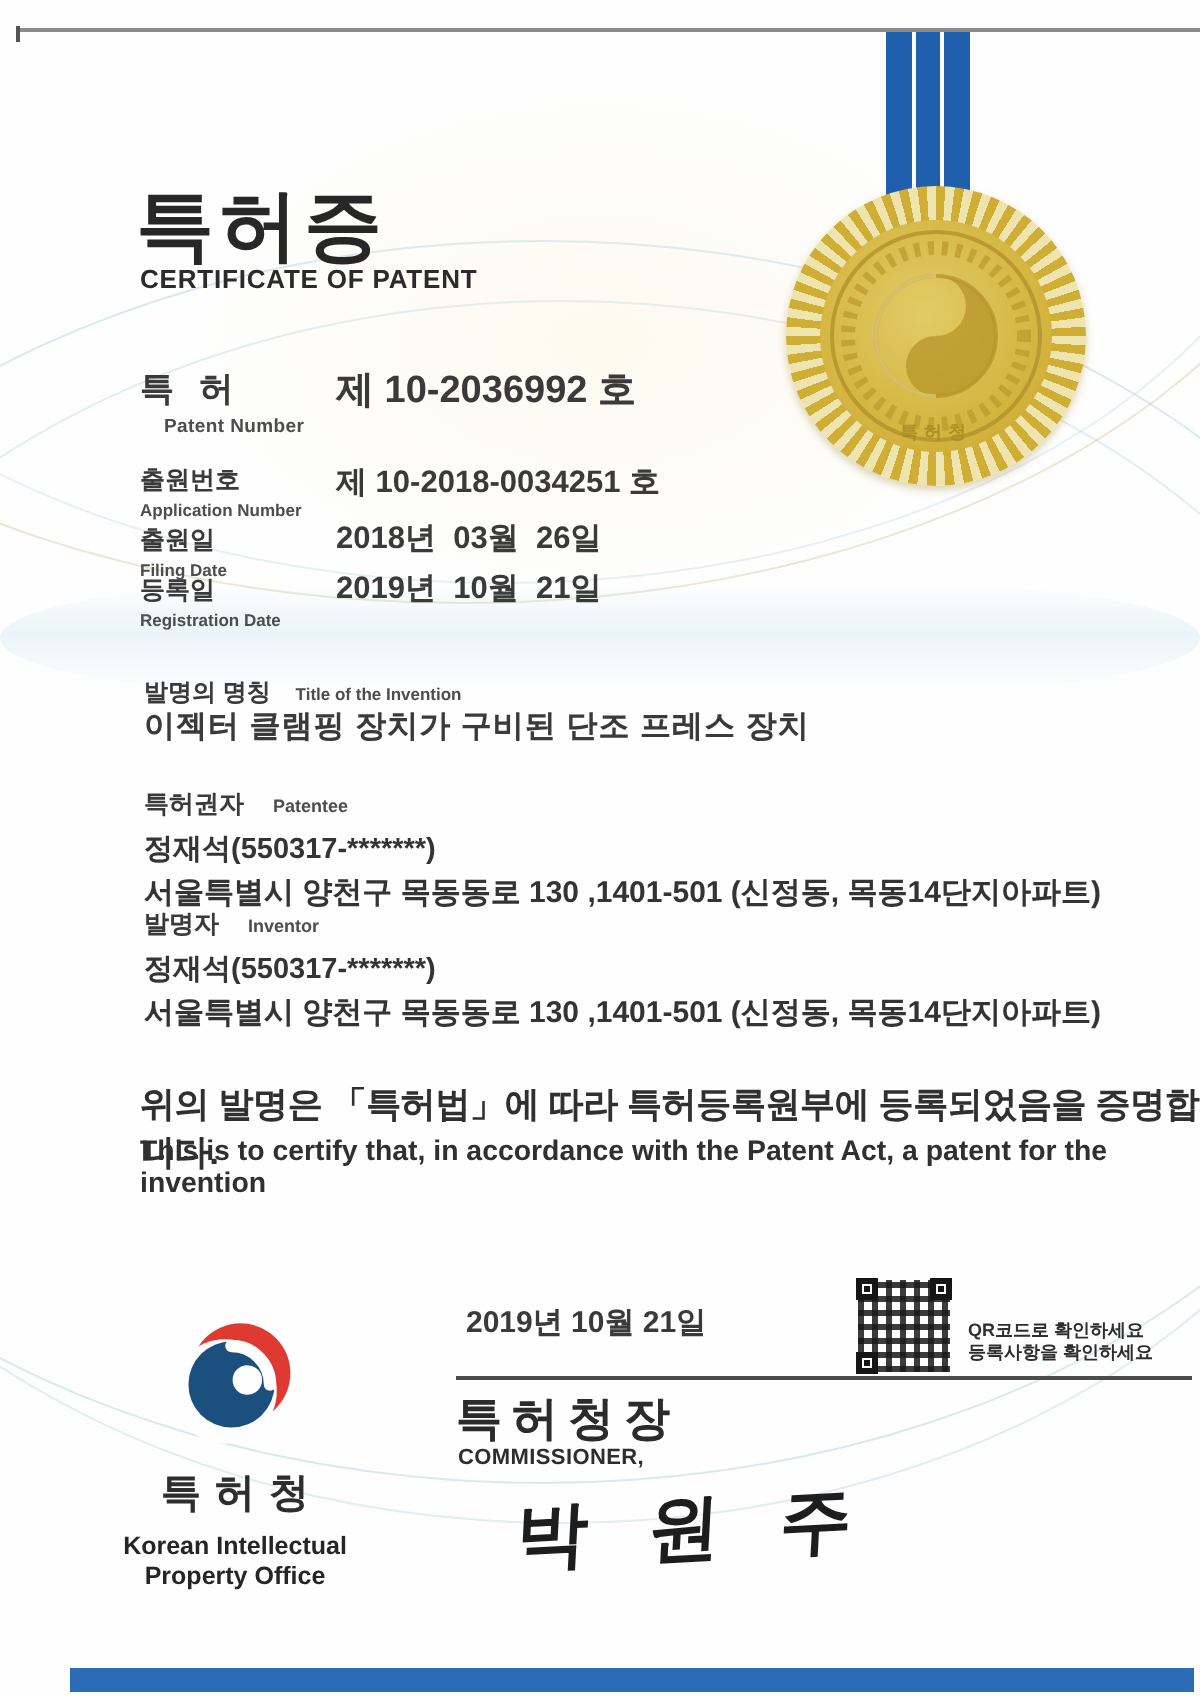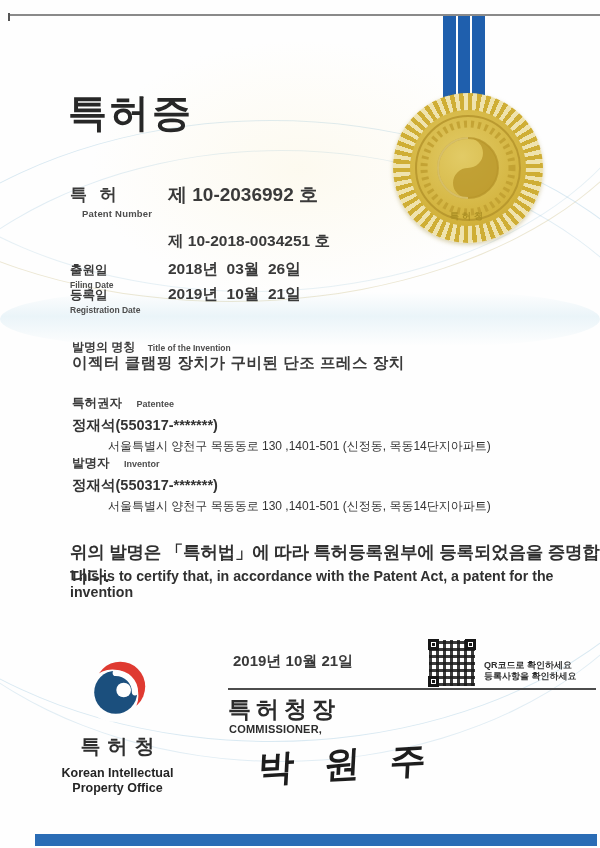--- a/index.html
+++ b/index.html
@@ -60,21 +60,21 @@
 
   .sec-invention{position:absolute;left:72px;top:337px;}
   .sec-invention .lab-ko{font-size:12px;}
   .sec-invention .lab-en{font-size:8.5px;margin-left:8px;}
   .v-invention{position:absolute;left:72px;top:353px;font-size:15.5px;letter-spacing:.5px;}
 
   .party{position:absolute;left:72px;}
   .party .lab-ko{font-size:12.5px;}
   .party .lab-en{font-size:9px;margin-left:10px;}
   .party .name{display:block;font-size:14.5px;font-weight:bold;margin-top:4px;color:#343434;}
-  .party .addr{display:block;font-size:12px;font-weight:normal;margin-top:3px;color:#343434;margin-left:36px;}
+  .party .addr{display:block;font-size:15px;font-weight:bold;margin-top:3px;color:#343434;}
   .p1{top:393px;} .p2{top:453px;}
 
   .stmt-ko{position:absolute;left:70px;top:540px;font-size:17.5px;font-weight:bold;color:#303030;letter-spacing:-.2px;}
   .stmt-en{position:absolute;left:70px;font-size:14.2px;font-weight:bold;color:#303030;}
   .se1{top:568px;} .se2{top:586px;}
 
   .issue-date{position:absolute;left:233px;top:652px;font-size:15px;font-weight:bold;color:#3a3a3a;}
 
   .qr{position:absolute;left:429px;top:640px;width:46px;height:46px;background:
       repeating-linear-gradient(90deg,rgba(25,25,25,.85) 0 3px,transparent 3px 7px),
@@ -124,27 +124,32 @@
       <circle cx="75" cy="75" r="52" fill="none" stroke="#b3922a" stroke-width="2" opacity=".8"></circle>
       <circle cx="75" cy="75" r="44" fill="none" stroke="#bf9f30" stroke-width="7" stroke-dasharray="3 4" opacity=".85"></circle>
       <circle cx="75" cy="75" r="30" fill="none" stroke="#b3922a" stroke-width="2" opacity=".7"></circle>
       <path d="M75 45 a30 30 0 0 1 0 60 a15 15 0 0 1 0 -30 a15 15 0 0 0 0 -30 Z" fill="#b79428" opacity=".75"></path>
       <path d="M75 45 a30 30 0 0 0 0 60" fill="none" stroke="#e6d387" stroke-width="2" opacity=".6"></path>
       <text x="75" y="126" text-anchor="middle" font-size="9" font-weight="bold" fill="#a88c22" opacity=".9" letter-spacing="3">특허청</text>
     </svg>
   </div>
 
   <h1 class="title">특허증</h1>
+  <div class="subtitle">CERTIFICATE OF PATENT</div>
 
   <div class="f-patent">
     <span class="lab-ko">특 허</span>
     <span class="lab-en">Patent Number</span>
   </div>
   <div class="val v-patent">제 10-2036992 호</div>
 
+  <div class="f-app f-small">
+    <span class="lab-ko">출원번호</span>
+    <span class="lab-en">Application Number</span>
+  </div>
   <div class="val v-app">제 10-2018-0034251 호</div>
 
   <div class="f-filing f-small">
     <span class="lab-ko">출원일</span>
     <span class="lab-en">Filing Date</span>
   </div>
   <div class="val v-filing">2018년  03월  26일</div>
 
   <div class="f-reg f-small">
     <span class="lab-ko">등록일</span>

